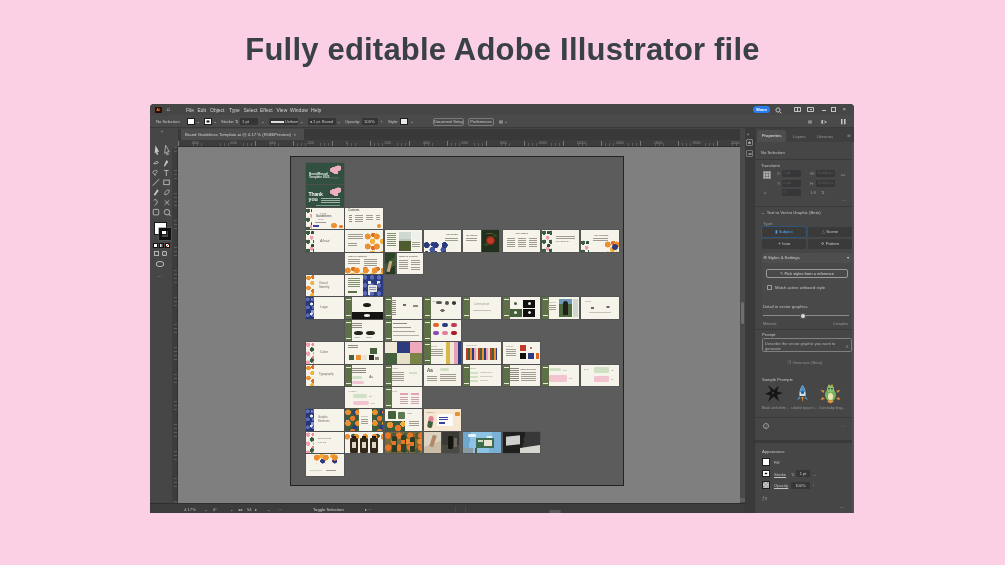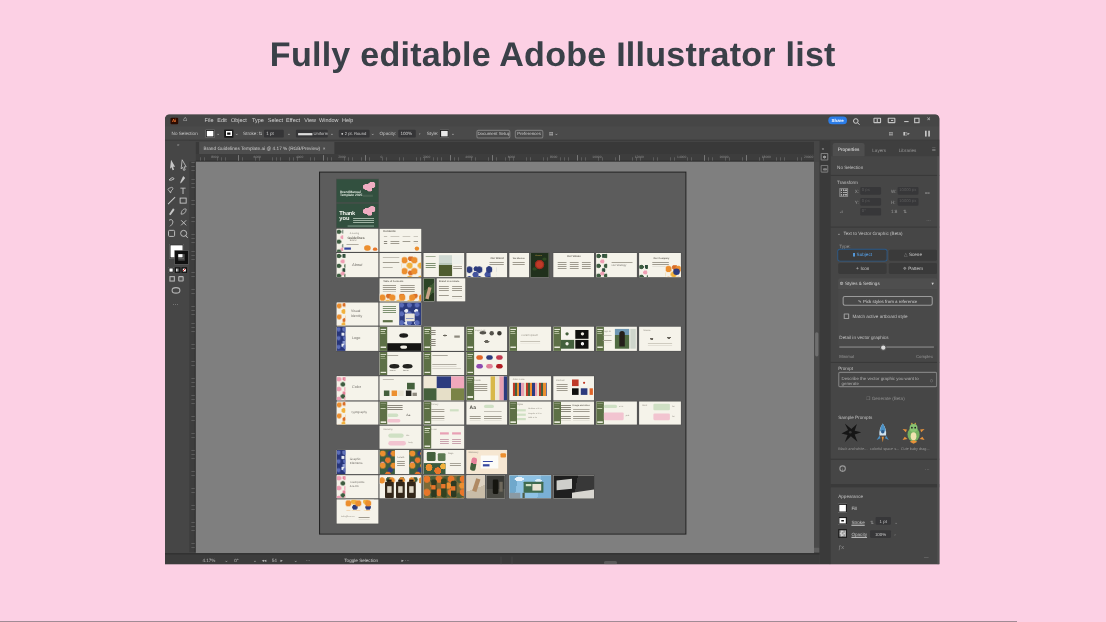--- a/index.html
+++ b/index.html
@@ -54,21 +54,21 @@
 #panel .sw{position:absolute;width:7.5px;height:7.5px;background:#fff;border:1px solid #1d1d1d;}
 .sep{position:absolute;left:0;width:100%;height:1px;background:#393939;}
 
 .c{position:absolute;background:#f5f3ea;box-shadow:0 0 0 0.5px rgba(40,40,40,.25);}
 .gc2{background:#32503f;}
 .c i.f{position:absolute;display:block;font-style:normal;line-height:1.15;}
 .c{overflow:hidden;}
 </style>
 </head>
 <body>
-<h1>Fully editable Adobe Illustrator list</h1>
+<h1>Fully editable Adobe Illustrator file</h1>
 <div id="win">
   <div id="menubar">
     <div id="aiicon">Ai</div>
     <div id="homeicon">⌂</div>
     <div class="menu" style="left:36px;">File</div>
     <div class="menu" style="left:47.5px;">Edit</div>
     <div class="menu" style="left:60px;">Object</div>
     <div class="menu" style="left:79px;">Type</div>
     <div class="menu" style="left:93.5px;">Select</div>
     <div class="menu" style="left:110px;">Effect</div>

